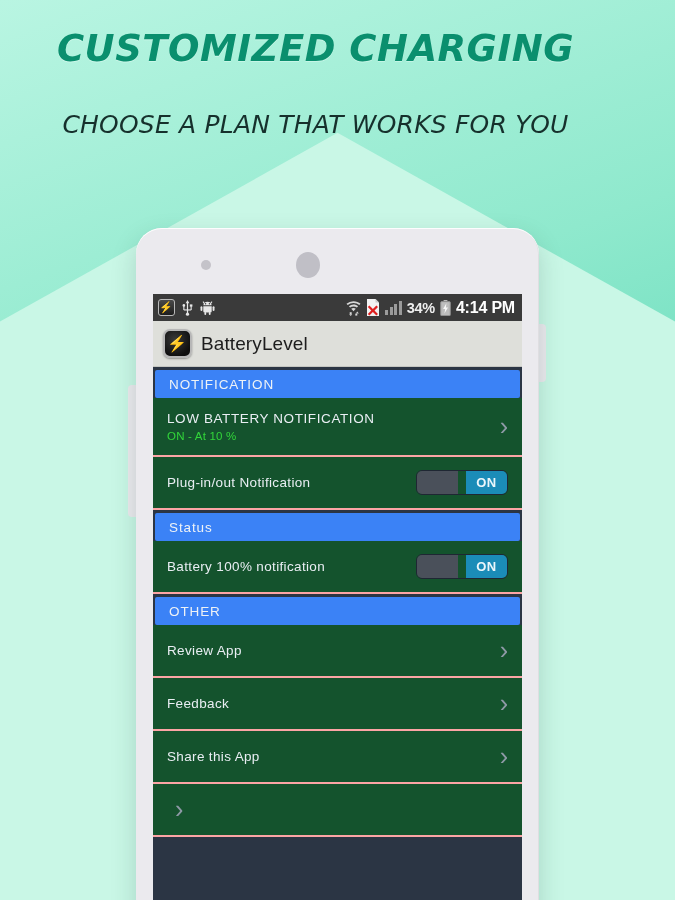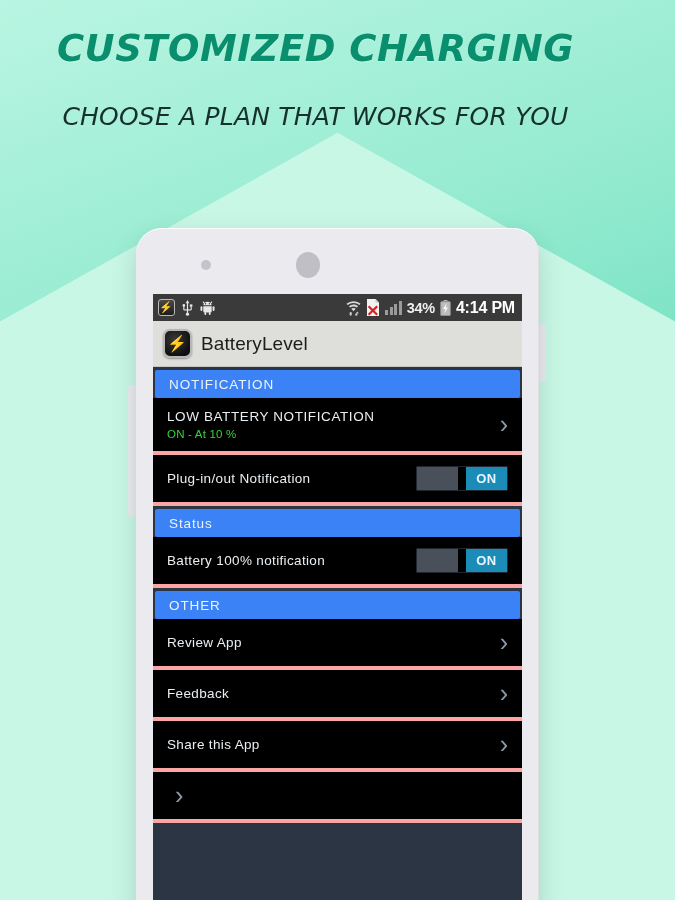--- a/index.html
+++ b/index.html
@@ -28,21 +28,21 @@
     font-family:"DejaVu Sans", sans-serif;
     font-size:37px; font-weight:bold; font-style:italic;
     letter-spacing:0.5px; color:#0a8f6e;
     line-height:50px;
     text-shadow:0 1px 0 rgba(255,255,255,.35);
   }
   #headline .h2 {
     font-family:"DejaVu Sans", sans-serif;
     font-size:25px; font-style:italic; font-weight:normal;
     letter-spacing:0.2px; color:#16302c;
-    line-height:42px; margin-top:22px;
+    line-height:42px; margin-top:30px;
   }
   
   #phone {
     position:absolute; left:136px; top:228px;
     width:403px; height:700px;
     background:#ebeaee;
     border-radius:26px 26px 6px 6px;
     box-shadow:0 10px 26px rgba(20,60,50,.18);
     z-index:5;
   }
@@ -111,30 +111,30 @@
   
   #list { background:#2b3544; }
   .sec-header {
     margin:3px 2px 0 2px; height:28px; background:#3b82f6;
     display:flex; align-items:center; padding-left:14px;
     color:#eef2f6; font-size:13.5px; letter-spacing:.9px;
     border-radius:2px;
   }
   .row {
     position:relative; min-height:51px; display:flex; align-items:center;
-    padding:4px 14px; border-bottom:4px solid #fca5a5; background:#000000;
+    padding:13px 14px; border-bottom:2px solid #fca5a5; background:#14532d;
   }
   .row .txtwrap { display:flex; flex-direction:column; justify-content:center; flex:1; }
   .row .title { color:#e9eef3; font-size:13.5px; letter-spacing:.35px; }
   .row .title.caps { letter-spacing:.6px; }
   .row .sub { color:#32d63a; font-size:11.5px; margin-top:4px; letter-spacing:.2px; }
   .chev { color:#8e99a6; font-size:25px; line-height:1; font-weight:300; margin-left:8px; }
   .toggle {
     width:92px; height:25px; display:flex; border:1px solid #1f2733;
-    border-radius:1px; overflow:hidden; flex:0 0 auto;gap:8px;
+    border-radius:6px; overflow:hidden; flex:0 0 auto;gap:8px;
   }
   .toggle .knob { flex:1 1 50%; background:#4a505a; }
   .toggle .on {
     flex:1 1 50%; background:#1b8cb8; color:#eaf6fb;
     font-size:13px; font-weight:bold; letter-spacing:.6px;
     display:flex; align-items:center; justify-content:center;
   }
   .row.tall { min-height:57px; }
 </style>
 </head>

